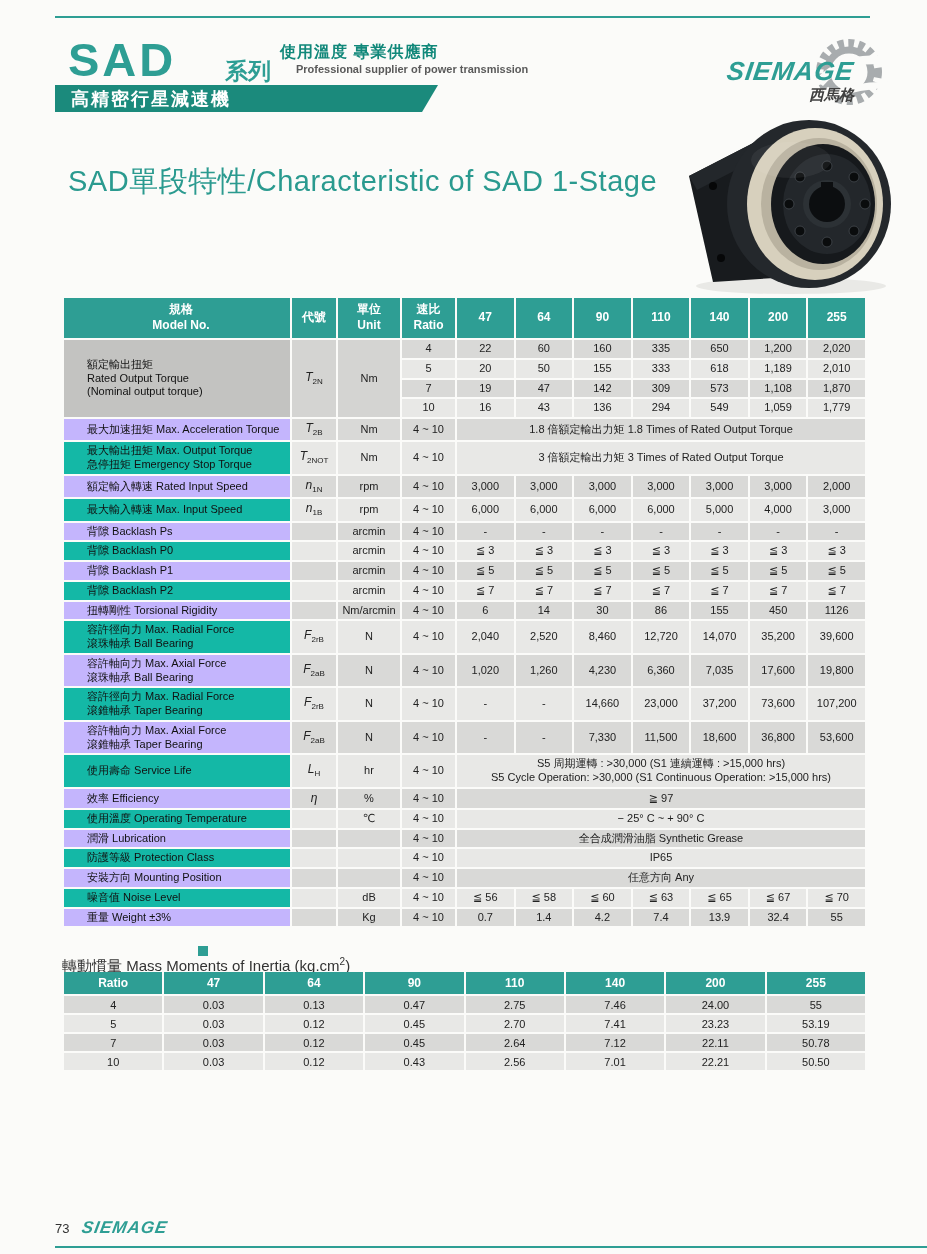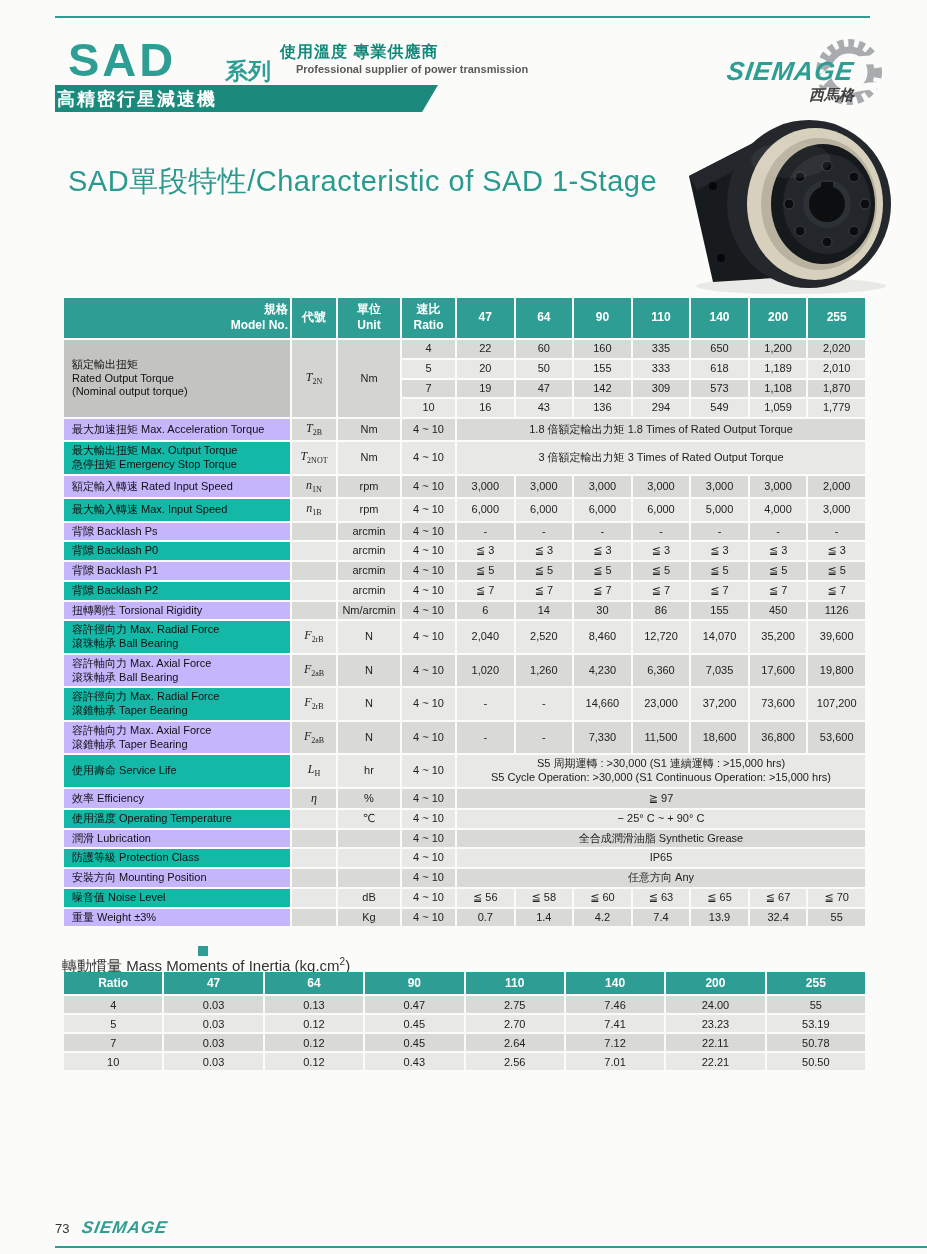--- a/index.html
+++ b/index.html
@@ -18,45 +18,45 @@
   .series{left:225px;top:56px;color:#2e9e94;font-size:23px;font-weight:bold;}
   .tagline-zh{left:280px;top:42px;color:#11887a;font-size:16px;font-weight:bold;letter-spacing:1px;}
   .tagline-en{left:296px;top:63px;color:#5a5a5a;font-size:11px;font-weight:bold;}
   .logo-wrap{right:20px;top:28px;width:180px;height:90px;}
   .logo-text{position:absolute;left:0;top:28px;color:#2e9e94;font-size:26px;font-weight:bold;font-style:italic;letter-spacing:1px;transform:skewX(-8deg);}
   .logo-zh{position:absolute;left:82px;top:58px;color:#404040;font-size:15px;font-weight:bold;font-style:italic;}
   .banner{left:55px;right:57px;top:85px;height:27px;}
   .banner-left{position:absolute;left:0;top:0;width:47%;height:100%;background:#1b8a7c;
     clip-path:polygon(0 0,100% 0,calc(100% - 16px) 100%,0 100%);
     color:#fff;font-family:"Liberation Serif","DejaVu Serif",serif;font-weight:bold;font-size:18px;
-    display:flex;align-items:center;padding-left:2px;box-sizing:border-box;letter-spacing:2px;}
+    display:flex;align-items:center;padding-left:16px;box-sizing:border-box;letter-spacing:2px;}
   .banner-right{position:absolute;left:calc(47% - 10px);right:0;top:0;height:100%;
     background:linear-gradient(90deg,#33a093 0%,#6abdaf 55%,#b7ddd3 90%,#cfe8e0 100%);
     clip-path:polygon(16px 0,100% 0,100% 100%,0 100%);
     color:#fff;font-weight:bold;font-size:15px;display:flex;align-items:center;
     padding-left:72px;box-sizing:border-box;letter-spacing:1px;}
   
   .page-title{left:68px;top:162px;color:#2a9a8f;font-size:29px;letter-spacing:0.5px;}
   .photo{right:8px;top:110px;width:248px;height:192px;}
   
   .spec-wrap{left:62px;top:296px;width:805px;}
   table{width:100%;border-collapse:separate;border-spacing:2px;table-layout:fixed;}
   td,th{overflow:hidden;}
   .spec th{background:#2e9e94;color:#fff;font-size:12px;font-weight:600;text-align:center;
     vertical-align:middle;height:40px;line-height:1.3;padding:0 2px;}
-  .spec th.h-model{text-align:right;padding-left:10px;margin-left:15px;}
+  .spec th.h-model{text-align:center;padding-left:10px;margin-left:15px;}
   .spec td{font-size:11px;color:#222;text-align:center;vertical-align:middle;padding:2px 2px;line-height:1.25;}
-  .spec td.lbl{text-align:left;padding-left:8px;color:#111;margin-left:24px;}
+  .spec td.lbl{text-align:left;padding-left:23px;color:#111;margin-left:24px;}
   .c-dark{background:#d9d9d7;}
   .c-light{background:#e8e8e6;}
   .c-mid{background:#d4d4d2;}
   .l-dark{background:#14b8a6;}
   .l-light{background:#c4b5fd;}
   .l-group{background:#c3c3c1;}
-  .sym{font-family:Liberation Serif, serif;font-style:italic;font-size:12px;}
+  .sym{font-family:Liberation Sans, sans-serif;font-style:italic;font-size:12px;}
   .sym sub{font-size:8px;font-style:normal;}
   
   .inertia-title{left:62px;top:946px;font-size:15px;color:#333;display:flex;align-items:center;flex-direction:column;}
   .inertia-title .sq{width:10px;height:10px;background:#2e9e94;margin-right:6px;display:inline-block;}
   .inertia-wrap{left:62px;top:970px;width:805px;}
   .inertia th{background:#2e9e94;color:#fff;font-size:12px;font-weight:600;height:20px;padding:1px 2px;}
   .inertia td{font-size:11px;color:#222;text-align:center;padding:2.5px 2px;}
   
   .footer-page{left:55px;top:1221px;font-size:13px;color:#333;}
   .footer-logo{left:82px;top:1218px;color:#2e9e94;font-size:17px;font-weight:bold;font-style:italic;letter-spacing:1px;transform:skewX(-10deg);}

